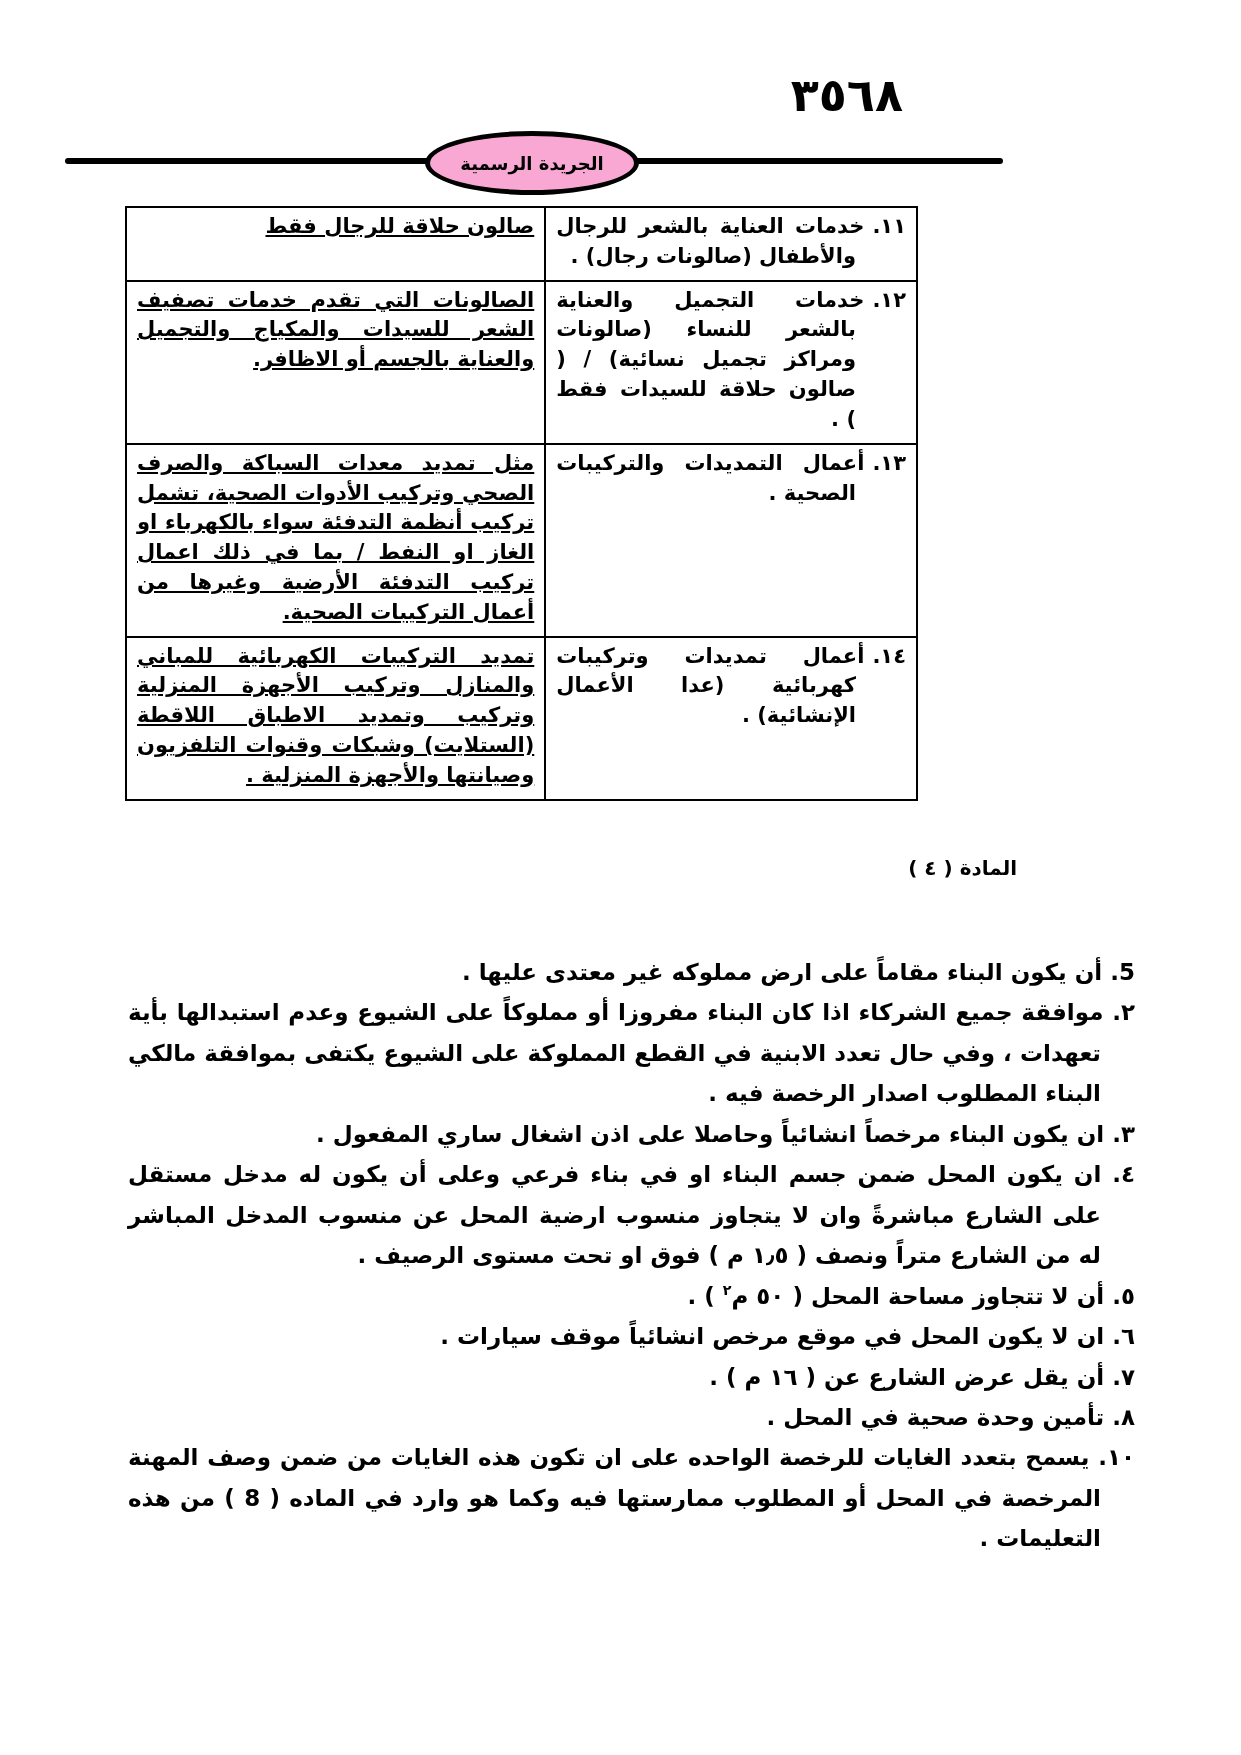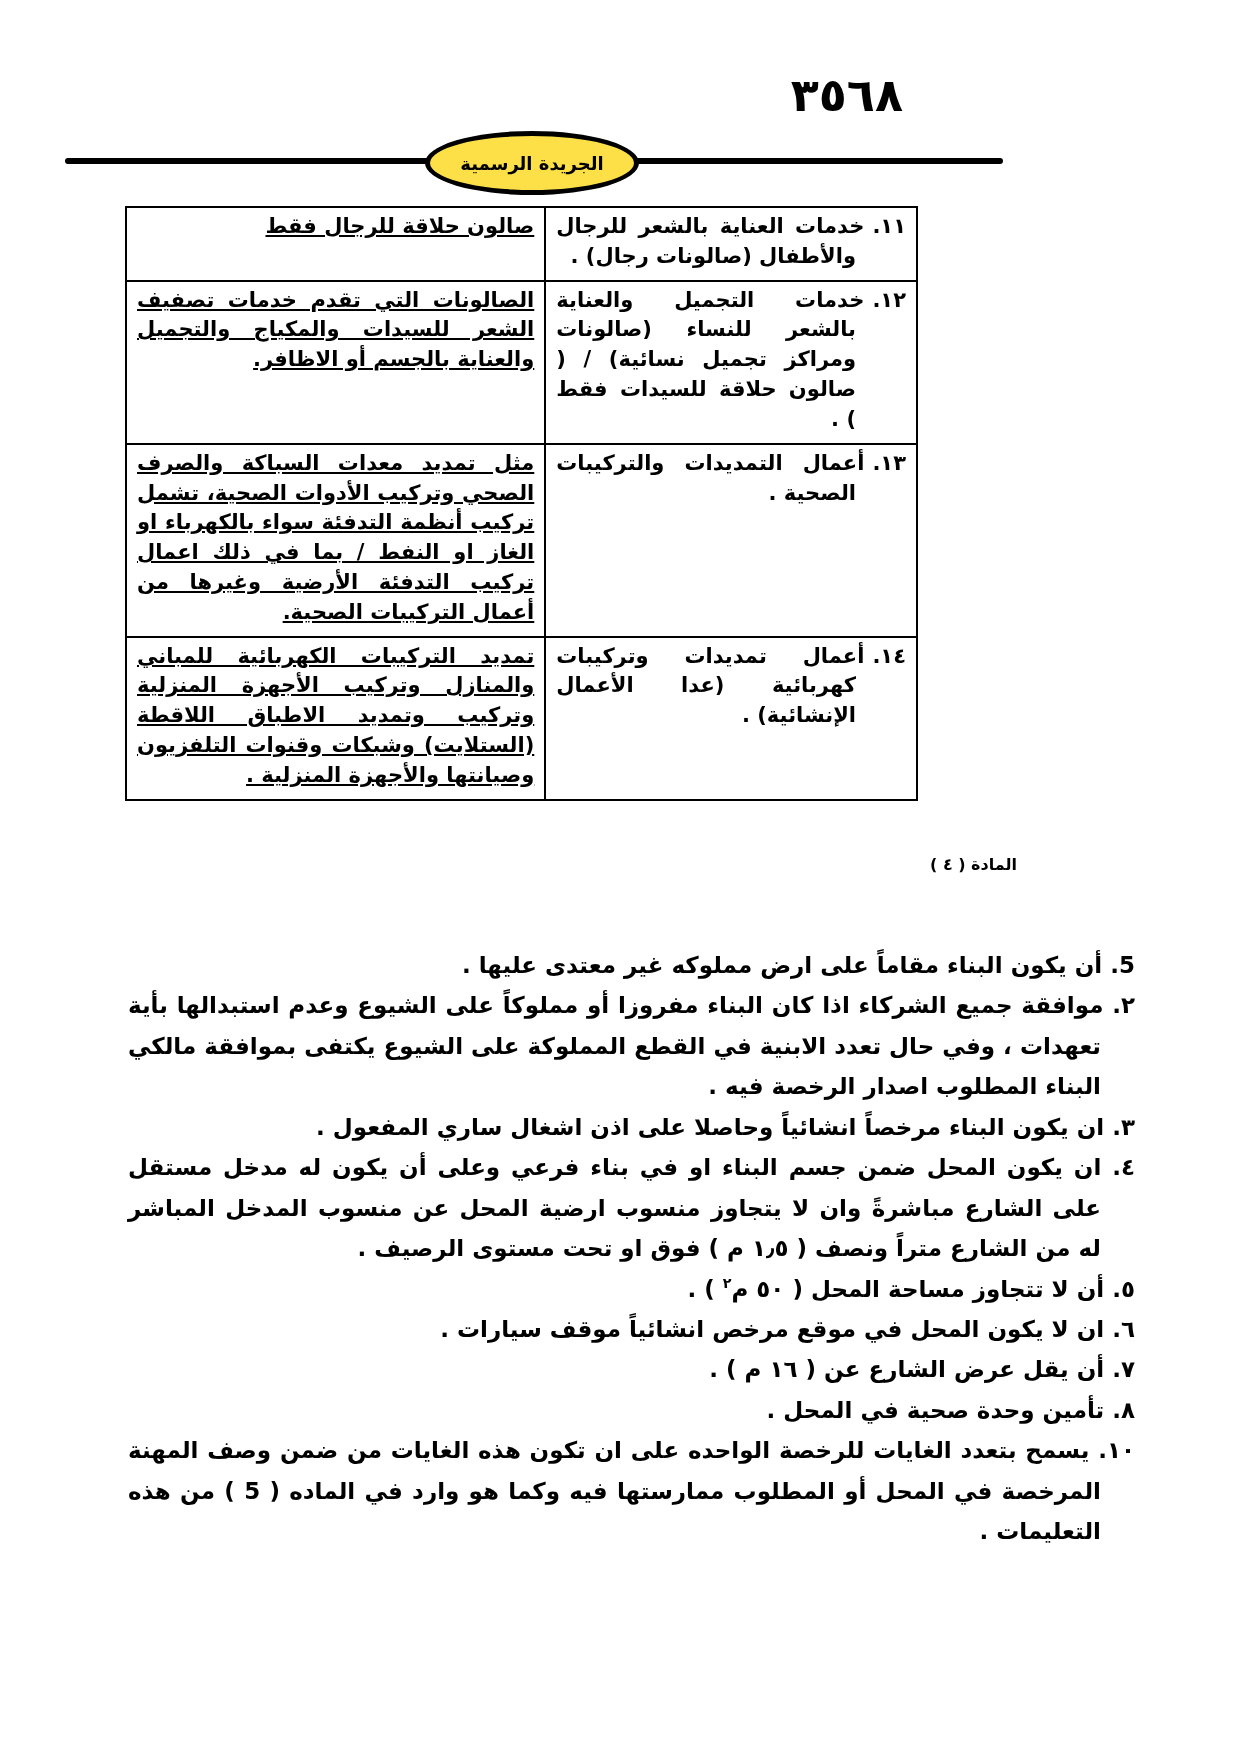--- a/index.html
+++ b/index.html
@@ -19,21 +19,21 @@
     position: absolute; top: 68px; right: 338px;
     font-size: 46px; letter-spacing: 3px;
   }
   .rule {
     position: absolute; top: 158px; left: 65px;
     width: 938px; height: 6px; background: #000; border-radius: 3px;
   }
   .gazette-ellipse {
     position: absolute; top: 131px; left: 425px;
     width: 214px; height: 64px;
-    background: #fde047; border: 5px solid #000; border-radius: 50%;
+    background: #f9a8d4; border: 5px solid #000; border-radius: 50%;
     display: flex; align-items: center; justify-content: center;
   }
   .gazette-label { font-size: 18px; }
   
   table.license-table {
     border-collapse: collapse; table-layout: fixed;
     width: 793px; margin: 4px 323px 0 125px;
   }
   table.license-table td {
     border: 2px solid #000;
@@ -43,21 +43,21 @@
     text-align: justify;
   }
   td.prof-cell  { width: 352px; }
   td.desc-cell  { width: 397px; text-decoration: underline; }
   .prof-text { padding-right: 50px; text-indent: -50px; }
   .row-num { margin-left: 8px; }
   
   .article { margin: 50px 106px 0 128px; font-size: 23px; line-height: 1.76; }
   .article-title {
     padding-right: 118px;
-    font-size: 16px; margin: 4px 0 66px 0;
+    font-size: 20px; margin: 4px 0 66px 0;
   }
   .article-intro {
     text-align: justify; padding-right: 42px; text-indent: -42px;
     margin: 0 0 2px 0;
   }
   .article-item { text-align: justify; padding-right: 34px; text-indent: -34px; }
   .article-item sup { font-size: 0.62em; vertical-align: super; }
 </style>
 </head>
 <body>
@@ -111,14 +111,14 @@
   <div class="article-title">المادة ( ٤ )</div>
 
   <div class="article-item">5. أن يكون البناء مقاماً على ارض مملوكه غير معتدى عليها .</div>
   <div class="article-item">٢. موافقة جميع الشركاء اذا كان البناء مفروزا أو مملوكاً على الشيوع وعدم استبدالها بأية تعهدات ، وفي حال تعدد الابنية في القطع المملوكة على الشيوع يكتفى بموافقة مالكي البناء المطلوب اصدار الرخصة فيه .</div>
   <div class="article-item">٣. ان يكون البناء مرخصاً انشائياً وحاصلا على اذن اشغال ساري المفعول .</div>
   <div class="article-item">٤. ان يكون المحل ضمن جسم البناء او في بناء فرعي وعلى أن يكون له مدخل مستقل على الشارع مباشرةً وان لا يتجاوز منسوب ارضية المحل عن منسوب المدخل المباشر له من الشارع متراً ونصف ( ١٫٥ م )  فوق او تحت مستوى الرصيف .</div>
   <div class="article-item"><span>٥. أن لا تتجاوز مساحة المحل ( ٥٠ م</span><sup>٢</sup><span> ) .</span></div>
   <div class="article-item">٦. ان لا يكون المحل في موقع مرخص انشائياً موقف سيارات .</div>
   <div class="article-item">٧. أن يقل عرض الشارع عن ( ١٦ م ) .</div>
   <div class="article-item">٨. تأمين وحدة صحية في المحل .</div>
-  <div class="article-item">١٠. يسمح بتعدد الغايات للرخصة الواحده على ان تكون هذه الغايات من ضمن وصف المهنة المرخصة في المحل أو المطلوب ممارستها فيه وكما هو وارد في الماده ( 5 ) من هذه التعليمات .</div>
+  <div class="article-item">١٠. يسمح بتعدد الغايات للرخصة الواحده على ان تكون هذه الغايات من ضمن وصف المهنة المرخصة في المحل أو المطلوب ممارستها فيه وكما هو وارد في الماده ( 8 ) من هذه التعليمات .</div>
 </div>
 
 </body></html>

